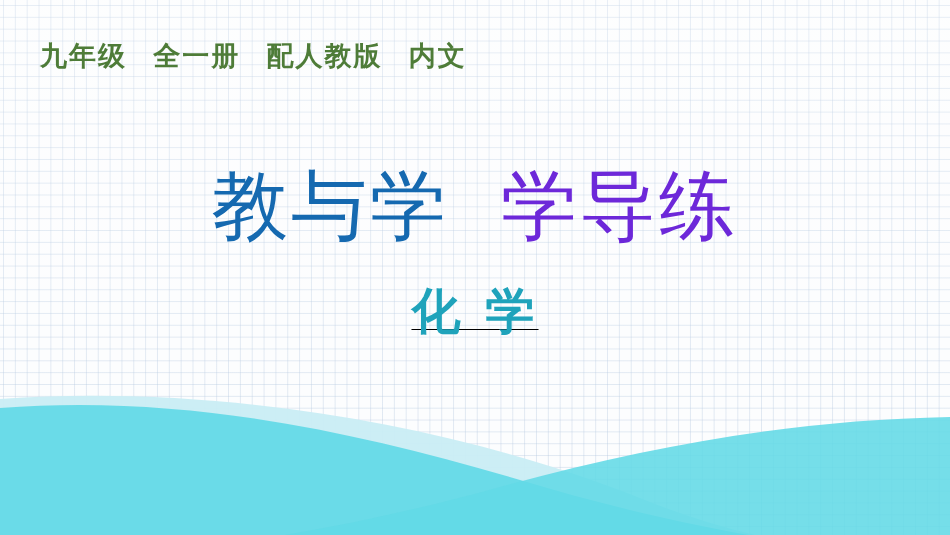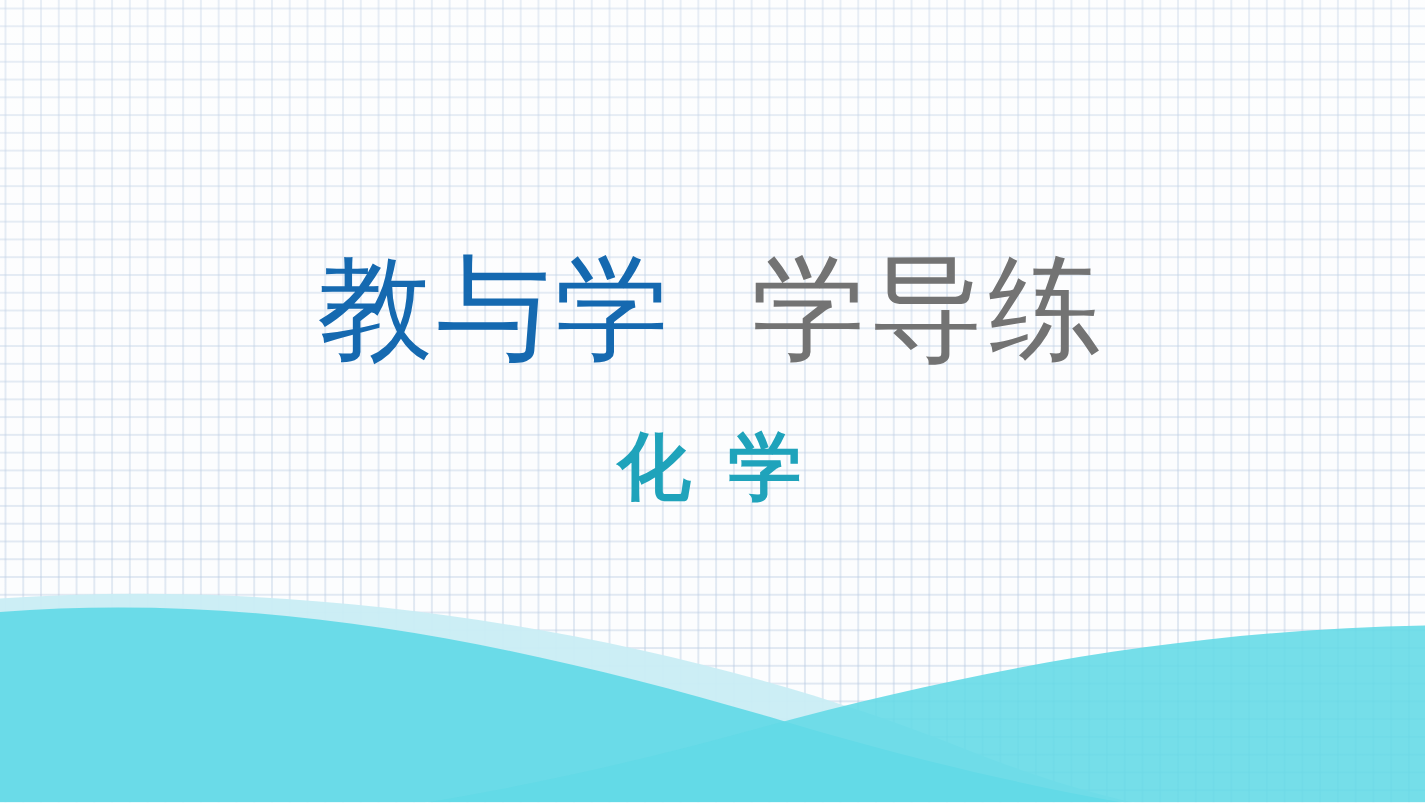--- a/index.html
+++ b/index.html
@@ -80,30 +80,31 @@
     white-space: nowrap;
   }
   .title-main {
     font-family: "DejaVu Sans", "Liberation Sans", sans-serif;
     font-weight: normal;
     font-size: 76px;
     letter-spacing: 3px;
   }
   .title-blue { color: #1569b0; }
   .title-gap  { display: inline-block; width: 52px; }
-  .title-red  { color: #737373; margin-top: 12px; }
+  .title-red  { color: #6d28d9; margin-top: 12px; }
 
   .subject-row {
     position: absolute;
     left: 0;
     top: 287px;
     width: 950px;
     text-align: center;
     line-height: 1;
     white-space: nowrap;
+    text-decoration: underline;
   }
   .subject-text {
     font-family: "DejaVu Sans", "Liberation Sans", sans-serif;
     font-weight: bold;
     font-size: 49px;
     letter-spacing: 4px;
     color: #1fa3bb;
   }
 </style>
 </head>
@@ -120,20 +121,21 @@
       <path d="M0,399 C230,383 470,430 640,498 C720,530 800,552 950,560 L950,535 L0,535 Z" fill="#c9edf4" opacity="0.95"></path>
 
       <path d="M0,408 C180,394 350,430 520,480 C640,516 780,548 950,560 L950,535 L0,535 Z" fill="#62d9e6" opacity="0.92"></path>
 
       <path d="M0,560 C160,560 330,534 500,487 C660,443 800,420 950,417 L950,535 L0,535 Z" fill="#62d9e6" opacity="0.88"></path>
     </svg>
   </div>
 
   <div id="content">
 
+    <div class="header-line">九年级   全一册   配人教版   内文</div>
 
     <div class="title-row">
       <span class="title-main title-blue">教与学</span><span class="title-gap"></span><span class="title-main title-red">学导练</span>
     </div>
 
     <div class="subject-row">
       <span class="subject-text">化  学</span>
     </div>
 
   </div>

